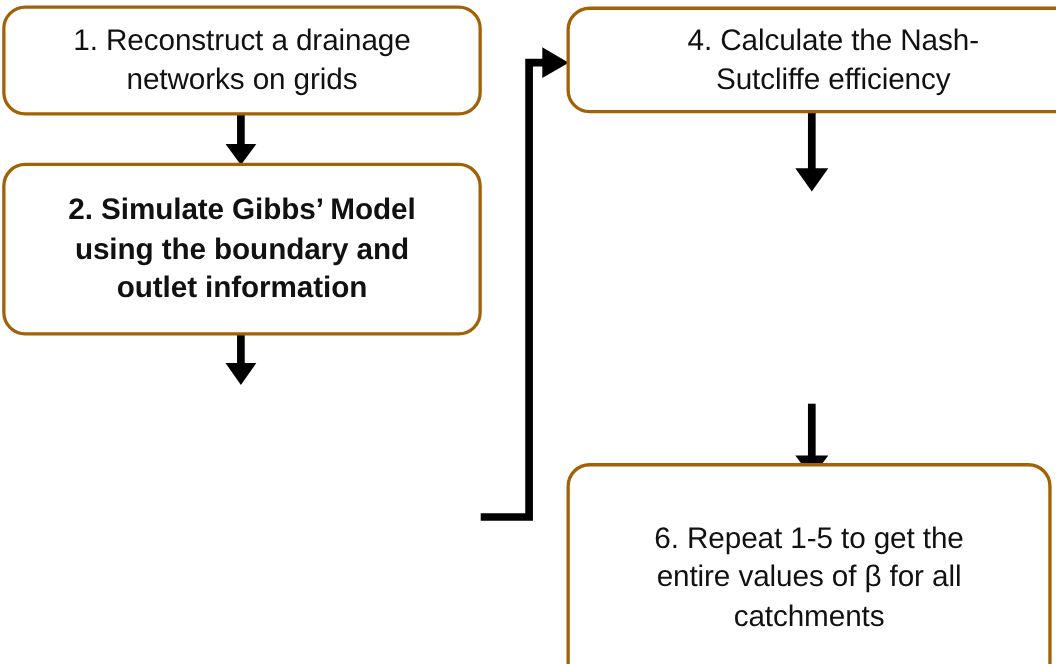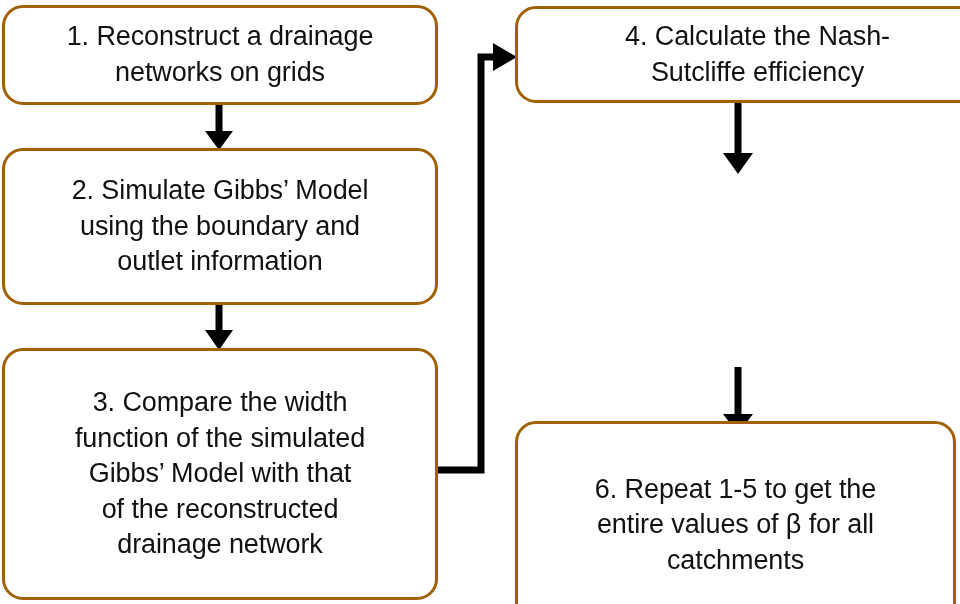--- a/index.html
+++ b/index.html
@@ -28,21 +28,21 @@
     color: #111111;
     font-size: 27px;
     line-height: 1.32;
     letter-spacing: -0.1px;
     padding: 4px 12px;
     white-space: pre-line;
     z-index: 2;
   }
   
   #node-1 { left: 2px;  top: 5px;   width: 436px; height: 100px; }
-  #node-2 { left: 2px;  top: 148px; width: 436px; height: 157px; }
+  #node-2 { left: 2px;  top: 148px; width: 436px; height: 157px; font-weight: bold; }
   #node-3 { left: 2px;  top: 348px; width: 436px; height: 252px; }
   
   #node-4 { left: 515px; top: 6px;   width: 485px; height: 97px;  }
   #node-5 { left: 515px; top: 172px; width: 441px; height: 196px; }
   #node-6 { left: 515px; top: 421px; width: 441px; height: 208px; }
 
   .edge-svg {
     position: absolute;
     left: 0;
     top: 0;
@@ -96,25 +96,20 @@
     </g>
   </svg>
 
   <div class="node" id="node-1">1. Reconstruct a drainage
 networks on grids</div>
 
   <div class="node" id="node-2">2. Simulate Gibbs’ Model
 using the boundary and
 outlet information</div>
 
-  <div class="node" id="node-3">3. Compare the width
-function of the simulated
-Gibbs’ Model with that
-of the reconstructed
-drainage network</div>
 
   <div class="node" id="node-4">4. Calculate the Nash-
 Sutcliffe efficiency</div>
 
 
   <div class="node" id="node-6">6. Repeat 1-5 to get the
 entire values of β for all
 catchments</div>
 
 </div>

